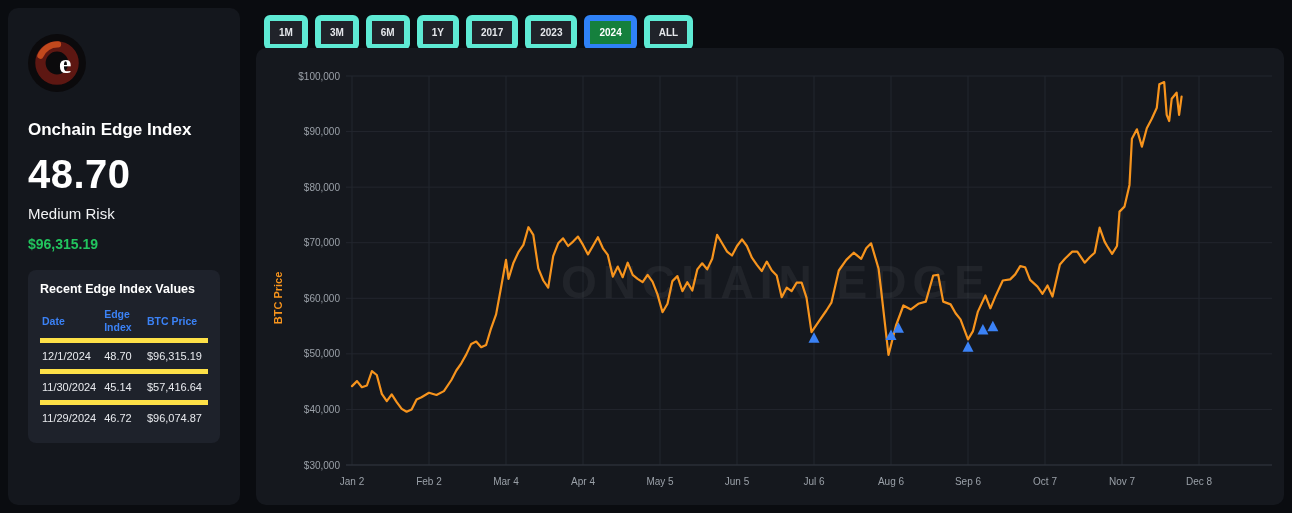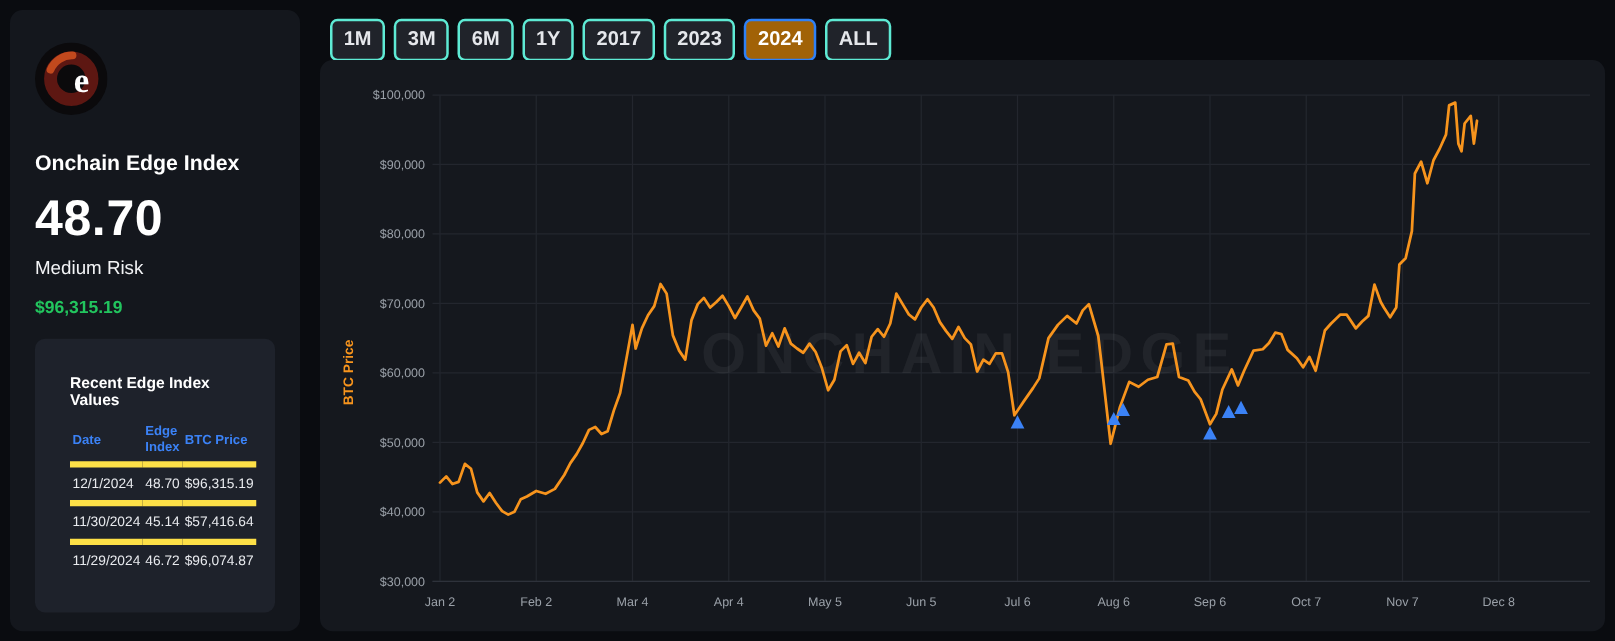--- a/index.html
+++ b/index.html
@@ -11,32 +11,32 @@
   .sidebar {
     position: absolute; left: 8px; top: 8px; width: 232px; height: 497px;
     background: #14171d; border-radius: 10px; padding: 26px 20px 14px;
   }
   .logo { width: 58px; height: 58px; }
   .page-title { margin: 24px 0 0; font-size: 17px; font-weight: 700; color: #ffffff; }
   .updated { margin-top: 12px; font-size: 11.5px; color: #9ca3af; line-height: 1.55; }
   .index-value { margin-top: 12px; font-size: 40px; font-weight: 700; color: #ffffff; letter-spacing: 0.5px; }
   .risk { margin-top: 8px; font-size: 15px; color: #f3f4f6; }
   .price { margin-top: 14px; font-size: 14px; font-weight: 600; color: #22c55e; }
-  .table-card { margin-top: 18px; background: #1e222b; border-radius: 8px; padding: 28px; }
+  .table-card { margin-top: 18px; background: #1e222b; border-radius: 8px; padding: 12px; }
   .table-title { font-size: 12.5px; font-weight: 700; color: #ffffff; }
   table { width: 100%; border-collapse: collapse; margin-top: 8px; }
   th { color: #3b82f6; text-align: left; font-size: 10.5px; padding: 4px 2px; vertical-align: middle; line-height: 1.25; }
   th:nth-child(2) { max-width: 40px; }
   td { padding: 7px 2px; border-top: 5px solid #fde047; font-size: 11px; color: #e8eaee; white-space: nowrap; }
   .toolbar { position: absolute; left: 264px; top: 15px; display: flex; gap: 7px; }
   .range-btn {
-    background: #20232a; color: #e5e7eb; border: 2px solid #5eead4; border-radius: 6px;
-    font-size: 16px; font-weight: 700; padding: 6px 9px; font-family: inherit; cursor: pointer;
+    background: #20232a; color: #e5e7eb; border: 6px solid #5eead4; border-radius: 6px;
+    font-size: 10px; font-weight: 700; padding: 6px 9px; font-family: inherit; cursor: pointer;
   }
-  .range-btn.active { background: #a16207; border-color: #2f81f7; color: #fff; text-align: center; }
+  .range-btn.active { background: #15803d; border-color: #2f81f7; color: #fff; text-align: center; }
   .chart-card {
     position: absolute; left: 256px; top: 48px; width: 1028px; height: 457px;
     background: #15181e; border-radius: 10px;
   }
   #chart { position: absolute; left: 0; top: 0; width: 100%; height: 100%; }
 </style>
 </head>
 <body>
 
 <div class="page">

